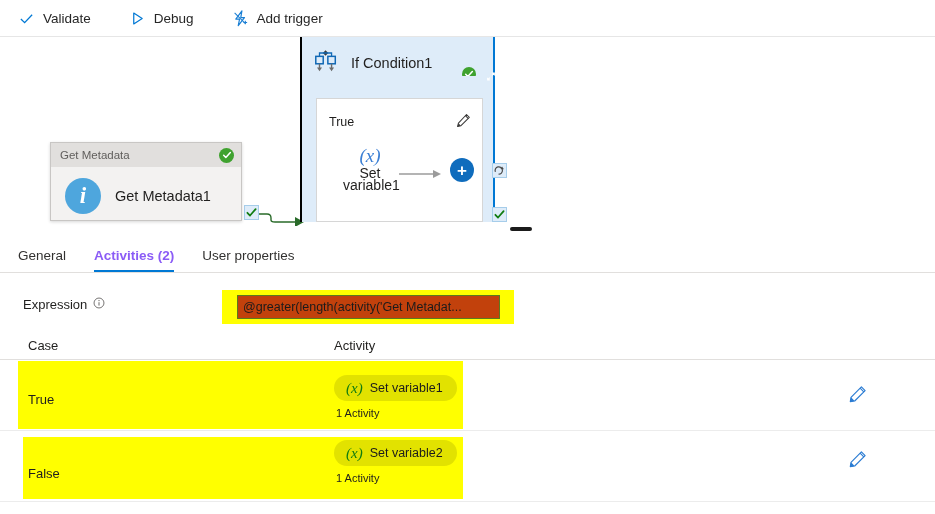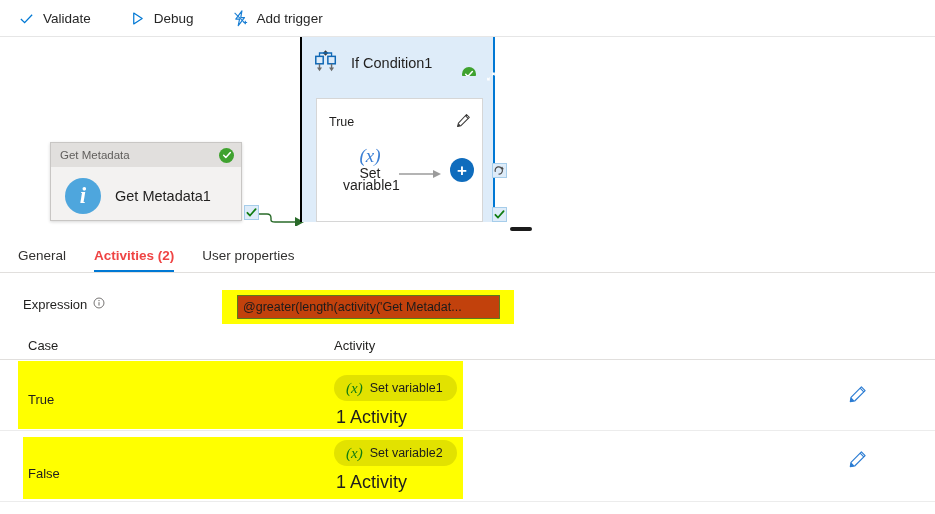--- a/index.html
+++ b/index.html
@@ -137,21 +137,21 @@
   
   #tabstrip {
     position:absolute; top:235px; left:0; width:935px; height:38px;
     border-bottom:1px solid #e1dfdd; background:#fff;
     display:flex; align-items:flex-end; padding-left:18px; gap:28px;
   }
   .tab {
     font-size:13.5px; color:#323130; padding-bottom:9px;
     cursor:pointer; position:relative;
   }
-  .tab.active { font-weight:bold; color:#ef4444; }
+  .tab.active { font-weight:bold; color:#8b5cf6; }
   .tab.active::after {
     content:""; position:absolute; left:0; right:0; bottom:0;
     height:2px; background:#0078d4;
   }
 
   
   #expr-row { position:absolute; top:290px; left:0; width:935px; height:34px; }
   #expr-label {
     position:absolute; left:23px; top:7px;
     font-size:13px; color:#201f1e; display:flex; align-items:center; gap:6px;
@@ -197,21 +197,21 @@
   .pill {
     display:inline-flex; align-items:center; gap:7px;
     height:26px; padding:0 14px 0 12px;
     border-radius:13px; background:#e2e200;
     font-size:12.5px; color:#1b1b1b; white-space:nowrap;
   }
   .pill .xglyph {
     font-family:"Liberation Serif", serif; font-style:italic;
     font-size:15px; color:#107c10;
   }
-  .subcount { font-size:18px; color:#201f1e; margin-top:6px; margin-left:2px; }
+  .subcount { font-size:11px; color:#201f1e; margin-top:6px; margin-left:2px; }
 
   .row-pencil { position:absolute; left:849px; cursor:pointer; }
   #row1 .row-pencil { top:24px; }
   #row2 .row-pencil { top:18px; }
 </style>
 </head>
 <body>
 
 <div id="toolbar">
 

